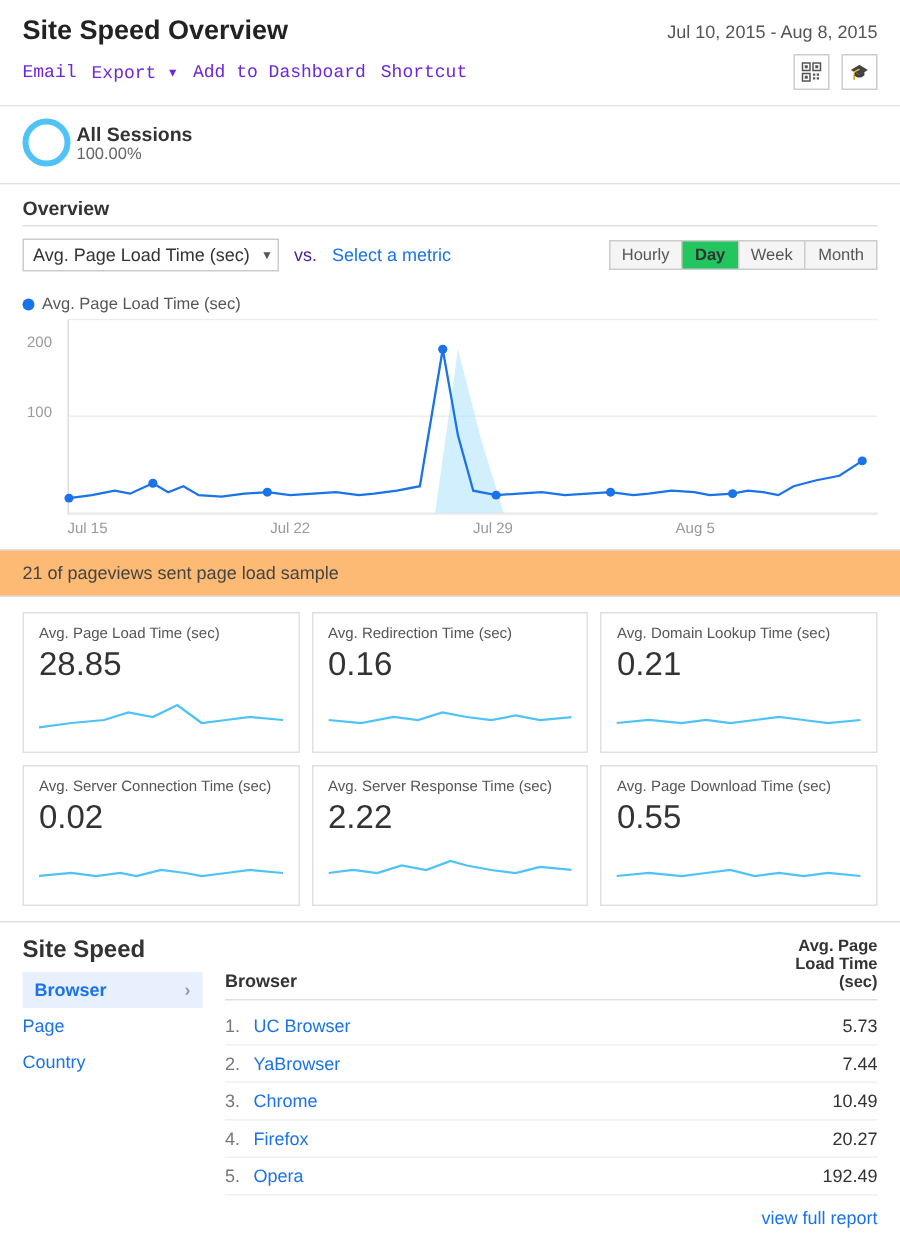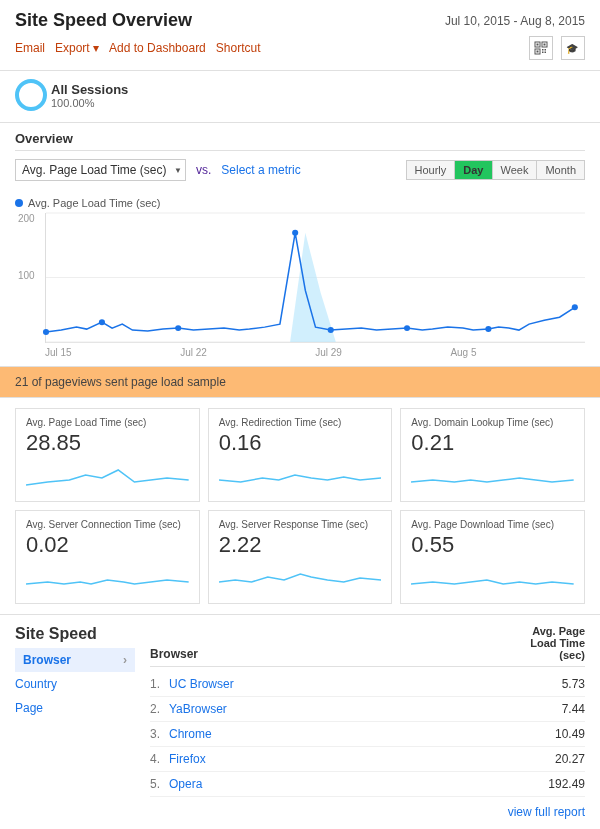--- a/index.html
+++ b/index.html
@@ -5,21 +5,21 @@
     * { box-sizing: border-box; margin: 0; padding: 0; }
     body { font-family: Arial, sans-serif; font-size: 12px; color: #333; background: #f5f5f5; width: 600px; }
     .page { background: #fff; width: 600px; min-height: 829px; }
 
     
     .header { padding: 10px 15px 5px; border-bottom: 1px solid #e0e0e0; }
     .header-top { display: flex; justify-content: space-between; align-items: center; }
     .page-title { font-size: 18px; font-weight: bold; color: #222; }
     .date-range { font-size: 12px; color: #555; }
     .toolbar { display: flex; align-items: center; gap: 10px; padding: 5px 0 5px; }
-    .toolbar-item { font-size: 12px; color: #c2410c; cursor: pointer; }
+    .toolbar-item { font-size: 12px; color: #6d28d9; cursor: pointer; font-family: Liberation Mono, monospace; }
     .toolbar-icons { margin-left: auto; display: flex; gap: 8px; }
     .icon-box { width: 24px; height: 24px; border: 1px solid #ccc; display: flex; align-items: center; justify-content: center; cursor: pointer; font-size: 10px; }
 
     
     .segment-bar { padding: 8px 15px; border-bottom: 1px solid #e0e0e0; background: #fff; }
     .segment-item { display: inline-flex; align-items: center; gap: 4px; }
     .segment-circle { width: 32px; height: 32px; border-radius: 50%; border: 4px solid #4fc3f7; display: flex; align-items: center; justify-content: center; }
     .segment-label { font-size: 13px; font-weight: bold; color: #333; }
     .segment-pct { font-size: 11px; color: #666; }
 
@@ -38,21 +38,21 @@
     .time-btn { padding: 3px 8px; font-size: 11px; border: 1px solid #ccc; background: #f5f5f5; cursor: pointer; color: #555; }
     .time-btn.active { background: #22c55e; font-weight: bold; color: #333; }
     .time-btn:not(:last-child) { border-right: none; }
 
     
     .chart-area { padding: 0 15px 5px; background: #fff; }
     .chart-label { font-size: 11px; color: #555; margin-bottom: 4px; display: flex; align-items: center; gap: 5px; }
     .chart-dot { width: 8px; height: 8px; border-radius: 50%; background: #1a73e8; display: inline-block; }
     .chart-container { position: relative; height: 130px; border-left: 1px solid #ddd; border-bottom: 1px solid #ddd; margin-bottom: 2px; }
     .y-label { position: absolute; font-size: 10px; color: #999; left: -28px; }
-    .y-label.top { top: 0; }
+    .y-label.top { top: 10px; }
     .chart-svg { width: 100%; height: 100%; overflow: visible; }
     .x-labels { display: flex; justify-content: space-between; padding: 2px 0 0 0; font-size: 10px; color: #999; }
 
     
     .stats-bar { background: #fdba74; border-top: 1px solid #e0e0e0; border-bottom: 1px solid #e0e0e0; padding: 8px 15px; font-size: 12px; color: #444; margin-top: 3px; }
 
     
     .metric-cards { display: flex; flex-wrap: wrap; gap: 8px; padding: 10px 15px; background: #fff; }
     .metric-card { border: 1px solid #e0e0e0; padding: 8px 10px; flex: 1 1 calc(33% - 8px); min-width: 150px; }
     .metric-card-title { font-size: 10px; color: #555; margin-bottom: 2px; }
@@ -282,24 +282,24 @@
 
   <div class="bottom-section">
 
     <div class="left-nav">
       <div class="left-nav-title">Site Speed</div>
       <div class="nav-item active">
         <span>Browser</span>
         <span class="nav-arrow">›</span>
       </div>
       <div class="nav-item link">
+        <span>Page</span>
+      </div>
+      <div class="nav-item link">
         <span>Country</span>
-      </div>
-      <div class="nav-item link">
-        <span>Page</span>
       </div>
     </div>
 
     <div class="right-table">
       <div class="table-header">
         <div class="table-col-browser">Browser</div>
         <div class="table-col-metric">Avg. Page Load Time (sec)</div>
       </div>
 
       <div class="table-row">

